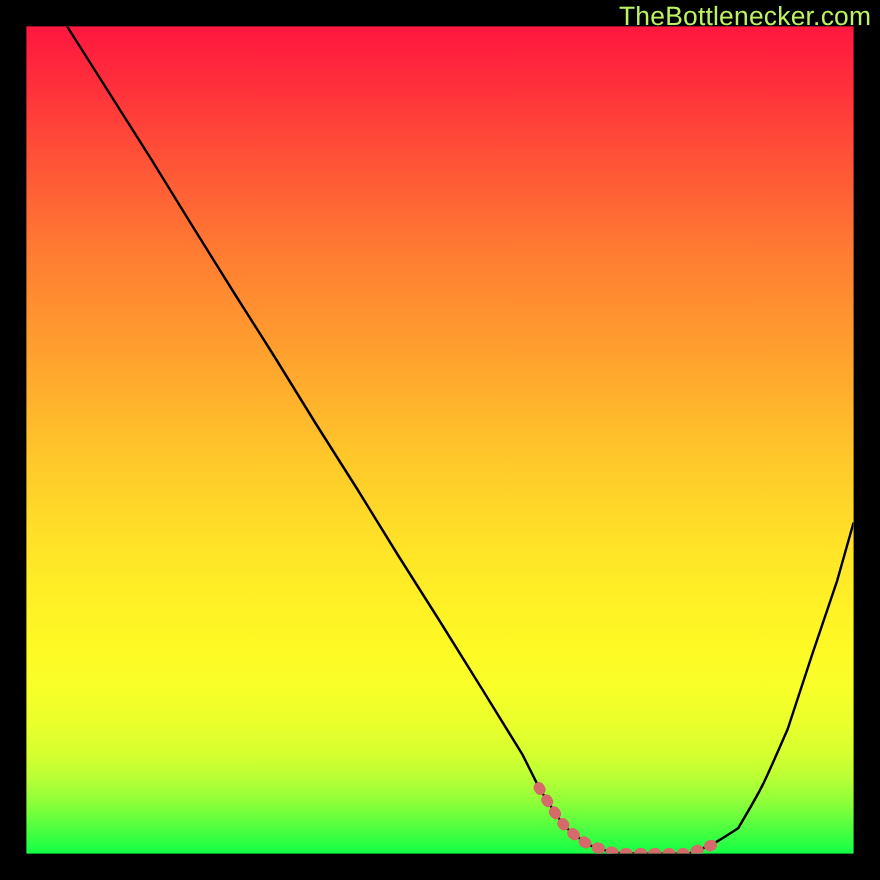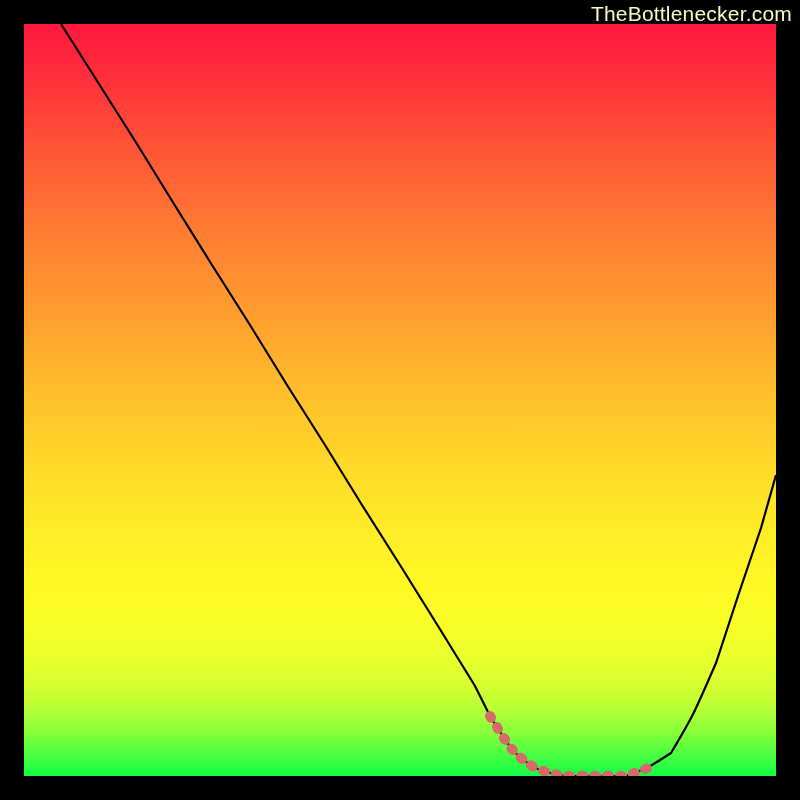--- a/index.html
+++ b/index.html
@@ -16,22 +16,22 @@
     left: 0;
     top: 0;
     width: 800px;
     height: 800px;
     background: #000;
   }
   .watermark {
     position: absolute;
     top: 2px;
     right: 8px;
-    color: #fef9c3;
-    font-size: 21px;
+    color: #bef264;
+    font-size: 24px;
     font-weight: 400;
     letter-spacing: 0.2px;
     z-index: 10;
   }
   .plot {
     position: absolute;
     left: 24px;
     top: 24px;
     width: 752px;
     height: 752px;

